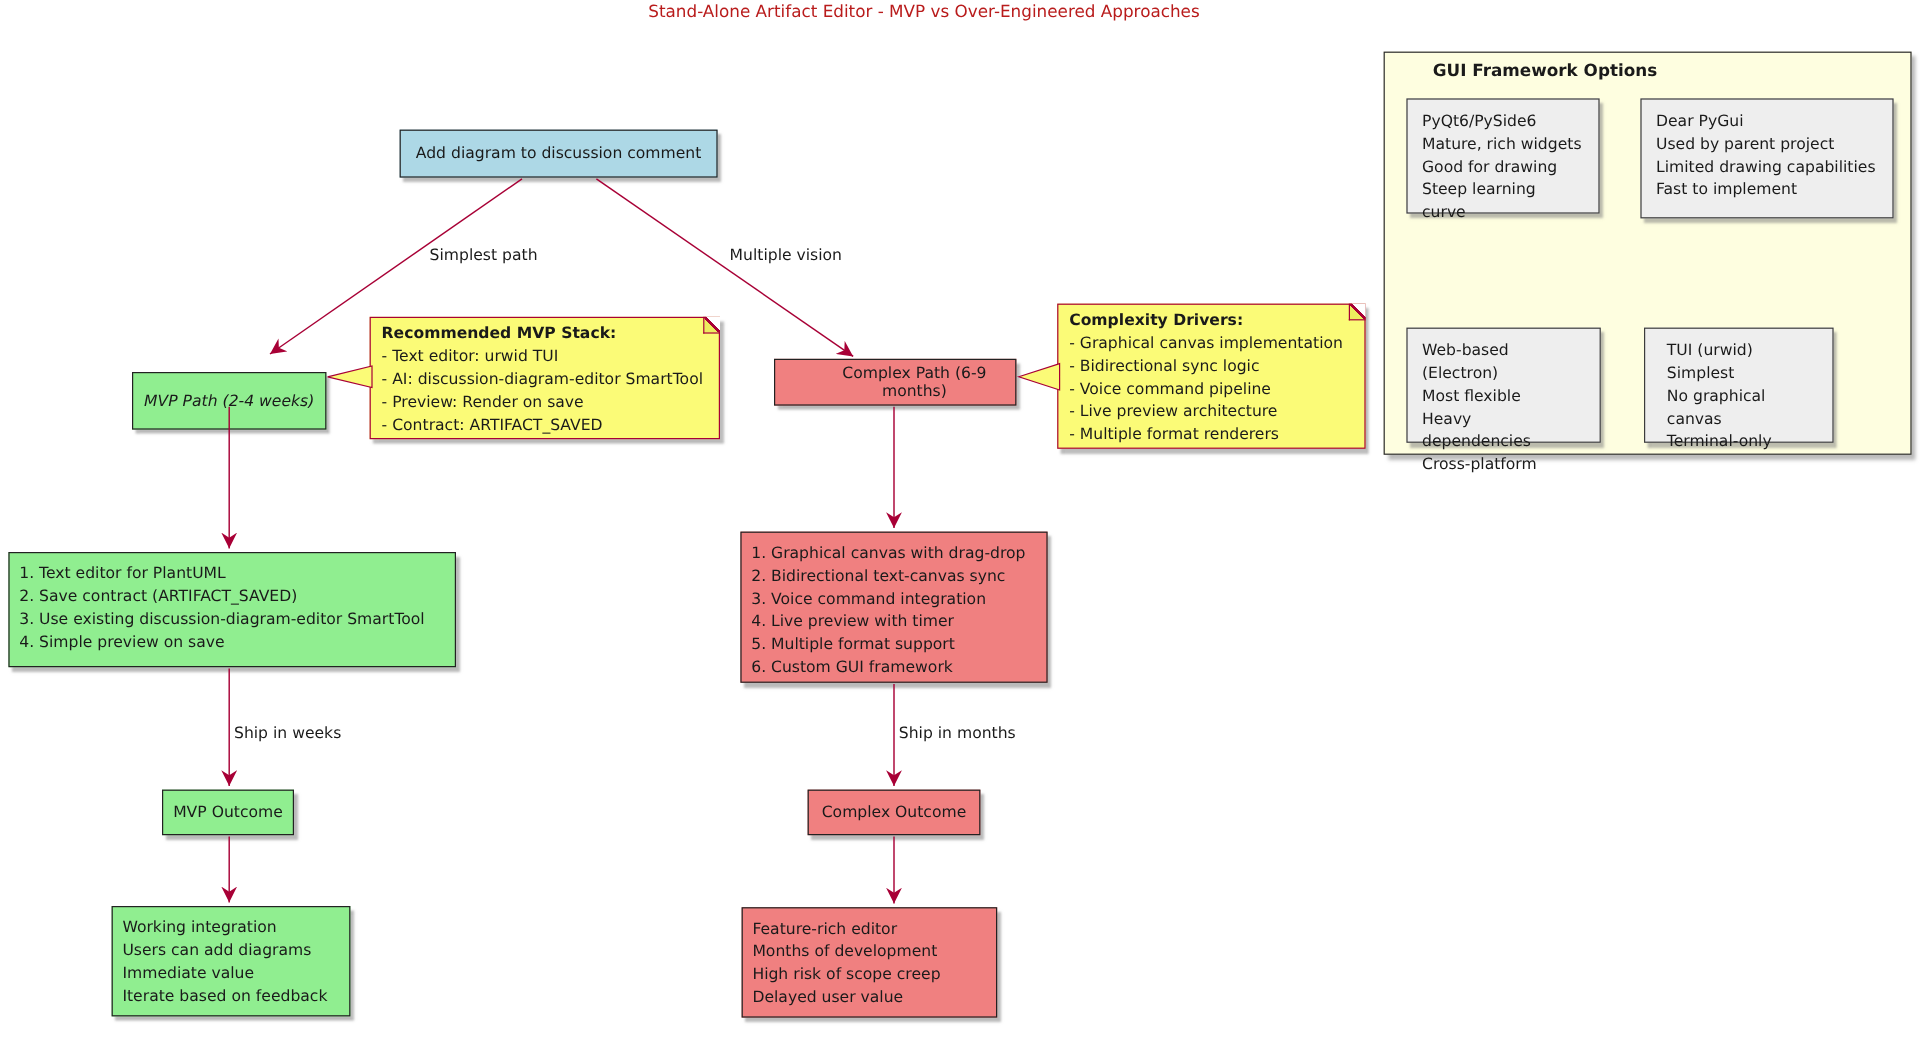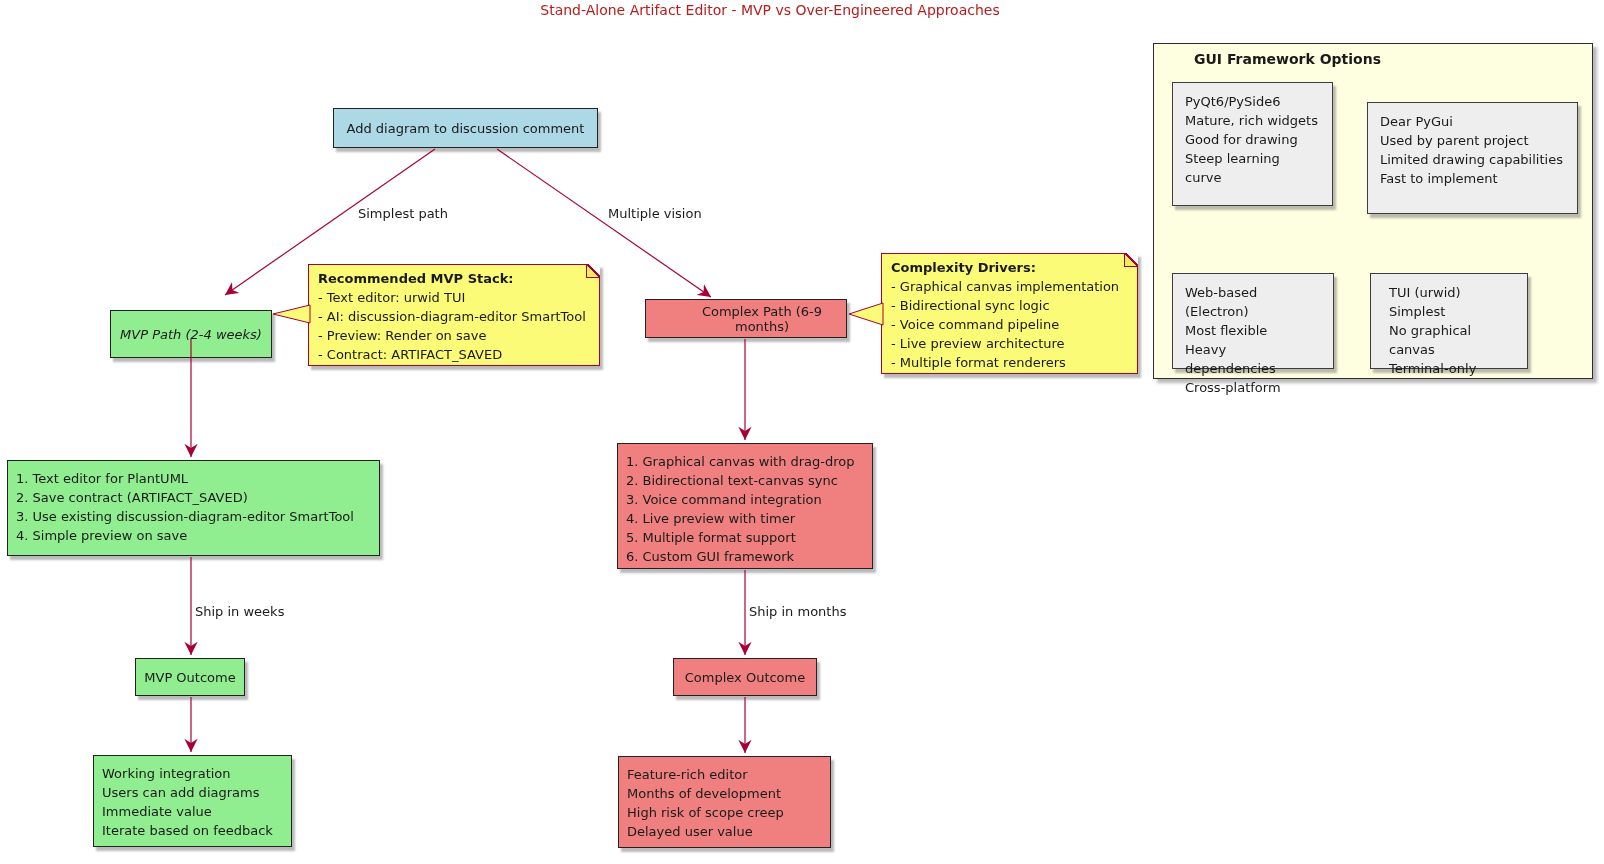--- a/index.html
+++ b/index.html
@@ -145,25 +145,25 @@
     <div class="note-title">Complexity Drivers:</div>
     <div class="multiline">- Graphical canvas implementation
 - Bidirectional sync logic
 - Voice command pipeline
 - Live preview architecture
 - Multiple format renderers</div>
   </div>
 
   <div id="panel" class="abs" style="left:1153px;top:43px;width:440px;height:336px;">
     <div id="panel-title">GUI Framework Options</div>
-    <div class="option multiline" style="left:18px;top:38px;width:161px;height:124px;">PyQt6/PySide6
+    <div class="option multiline" style="left:18px;top:38px;width:161px;height:96px;">PyQt6/PySide6
 Mature, rich widgets
 Good for drawing
 Steep learning curve</div>
-    <div class="option multiline" style="left:213px;top:38px;width:211px;height:112px;margin-top:20px;">Dear PyGui
+    <div class="option multiline" style="left:213px;top:38px;width:211px;height:100px;">Dear PyGui
 Used by parent project
 Limited drawing capabilities
 Fast to implement</div>
     <div class="option multiline" style="left:18px;top:229px;width:162px;height:96px;">Web-based (Electron)
 Most flexible
 Heavy dependencies
 Cross-platform</div>
     <div class="option multiline" style="left:216px;top:229px;width:158px;height:96px;padding-left:18px;">TUI (urwid)
 Simplest
 No graphical canvas

